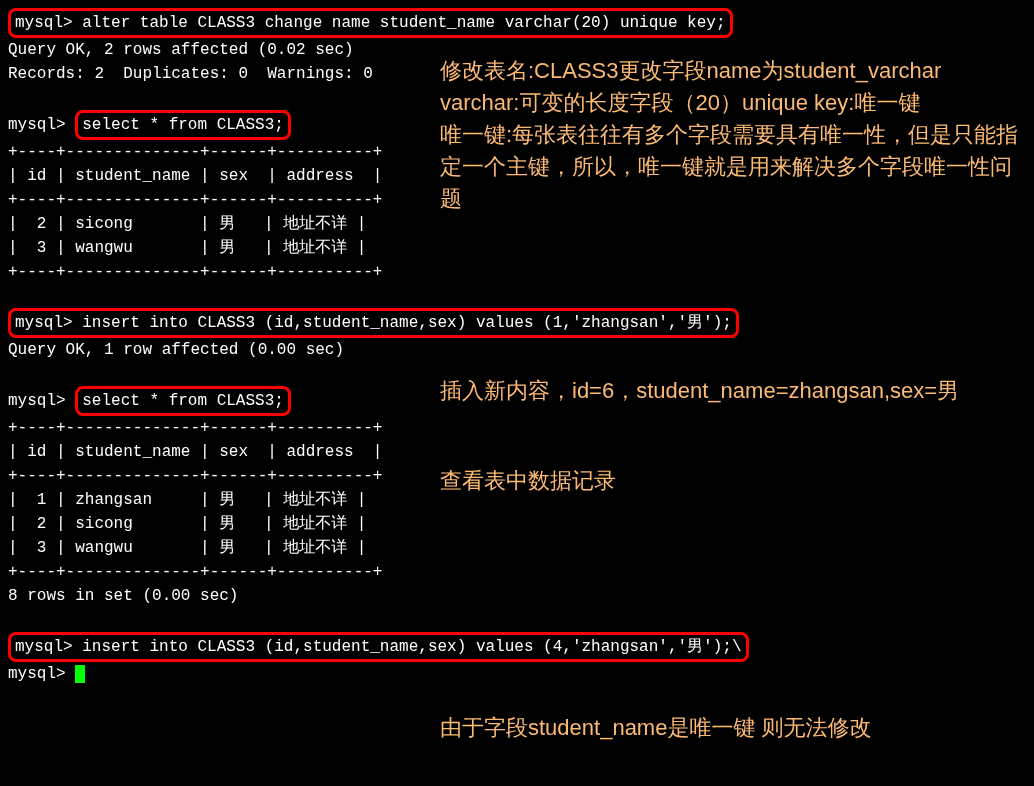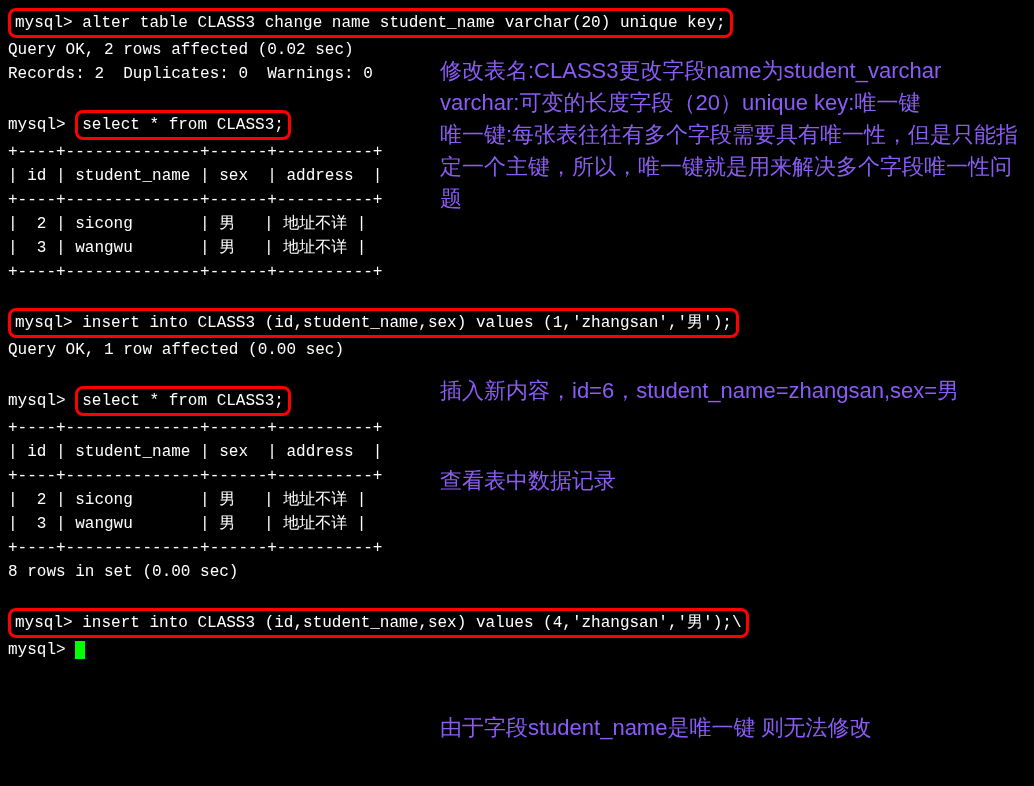--- a/index.html
+++ b/index.html
@@ -23,21 +23,21 @@
       white-space: pre;
     }
     .red-box {
       border: 3px solid #ff0000;
       border-radius: 8px;
       display: inline-block;
       padding: 0 4px;
     }
     .annotation {
       position: absolute;
-      color: #8b5cf6;
+      color: #fdba74;
       font-family: "Microsoft YaHei", sans-serif;
       font-size: 22px;
       line-height: 1.45;
       white-space: pre-line;
     }
     .cursor {
       display: inline-block;
       width: 10px;
       height: 18px;
       background: #00ff00;
@@ -65,20 +65,21 @@
 <div class="line"><span>|  3 | wangwu       | </span><span>男</span><span>   | </span><span>地址不详</span><span> |</span></div>
 <div class="line">+----+--------------+------+----------+</div>
 <div class="line">&nbsp;</div>
 <div class="line"><span class="red-box"><span>mysql&gt;</span> <span>insert into CLASS3 (id,student_name,sex) values (1,'zhangsan','男');</span></span></div>
 <div class="line">Query OK, 1 row affected (0.00 sec)</div>
 <div class="line">&nbsp;</div>
 <div class="line"><span>mysql&gt;</span> <span class="red-box"><span>select * from CLASS3;</span></span></div>
 <div class="line">+----+--------------+------+----------+</div>
 <div class="line">| id | student_name | sex  | address  |</div>
 <div class="line">+----+--------------+------+----------+</div>
+<div class="line"><span>|  1 | zhangsan     | </span><span>男</span><span>   | </span><span>地址不详</span><span> |</span></div>
 <div class="line"><span>|  2 | sicong       | </span><span>男</span><span>   | </span><span>地址不详</span><span> |</span></div>
 <div class="line"><span>|  3 | wangwu       | </span><span>男</span><span>   | </span><span>地址不详</span><span> |</span></div>
 <div class="line">+----+--------------+------+----------+</div>
 <div class="line">8 rows in set (0.00 sec)</div>
 <div class="line">&nbsp;</div>
 <div class="line"><span class="red-box"><span>mysql&gt;</span> <span>insert into CLASS3 (id,student_name,sex) values (4,'zhangsan','男');\</span><br></span></div>
 <div class="line"><span>mysql&gt;</span> <span class="cursor"></span></div>
 
 </div>
 

